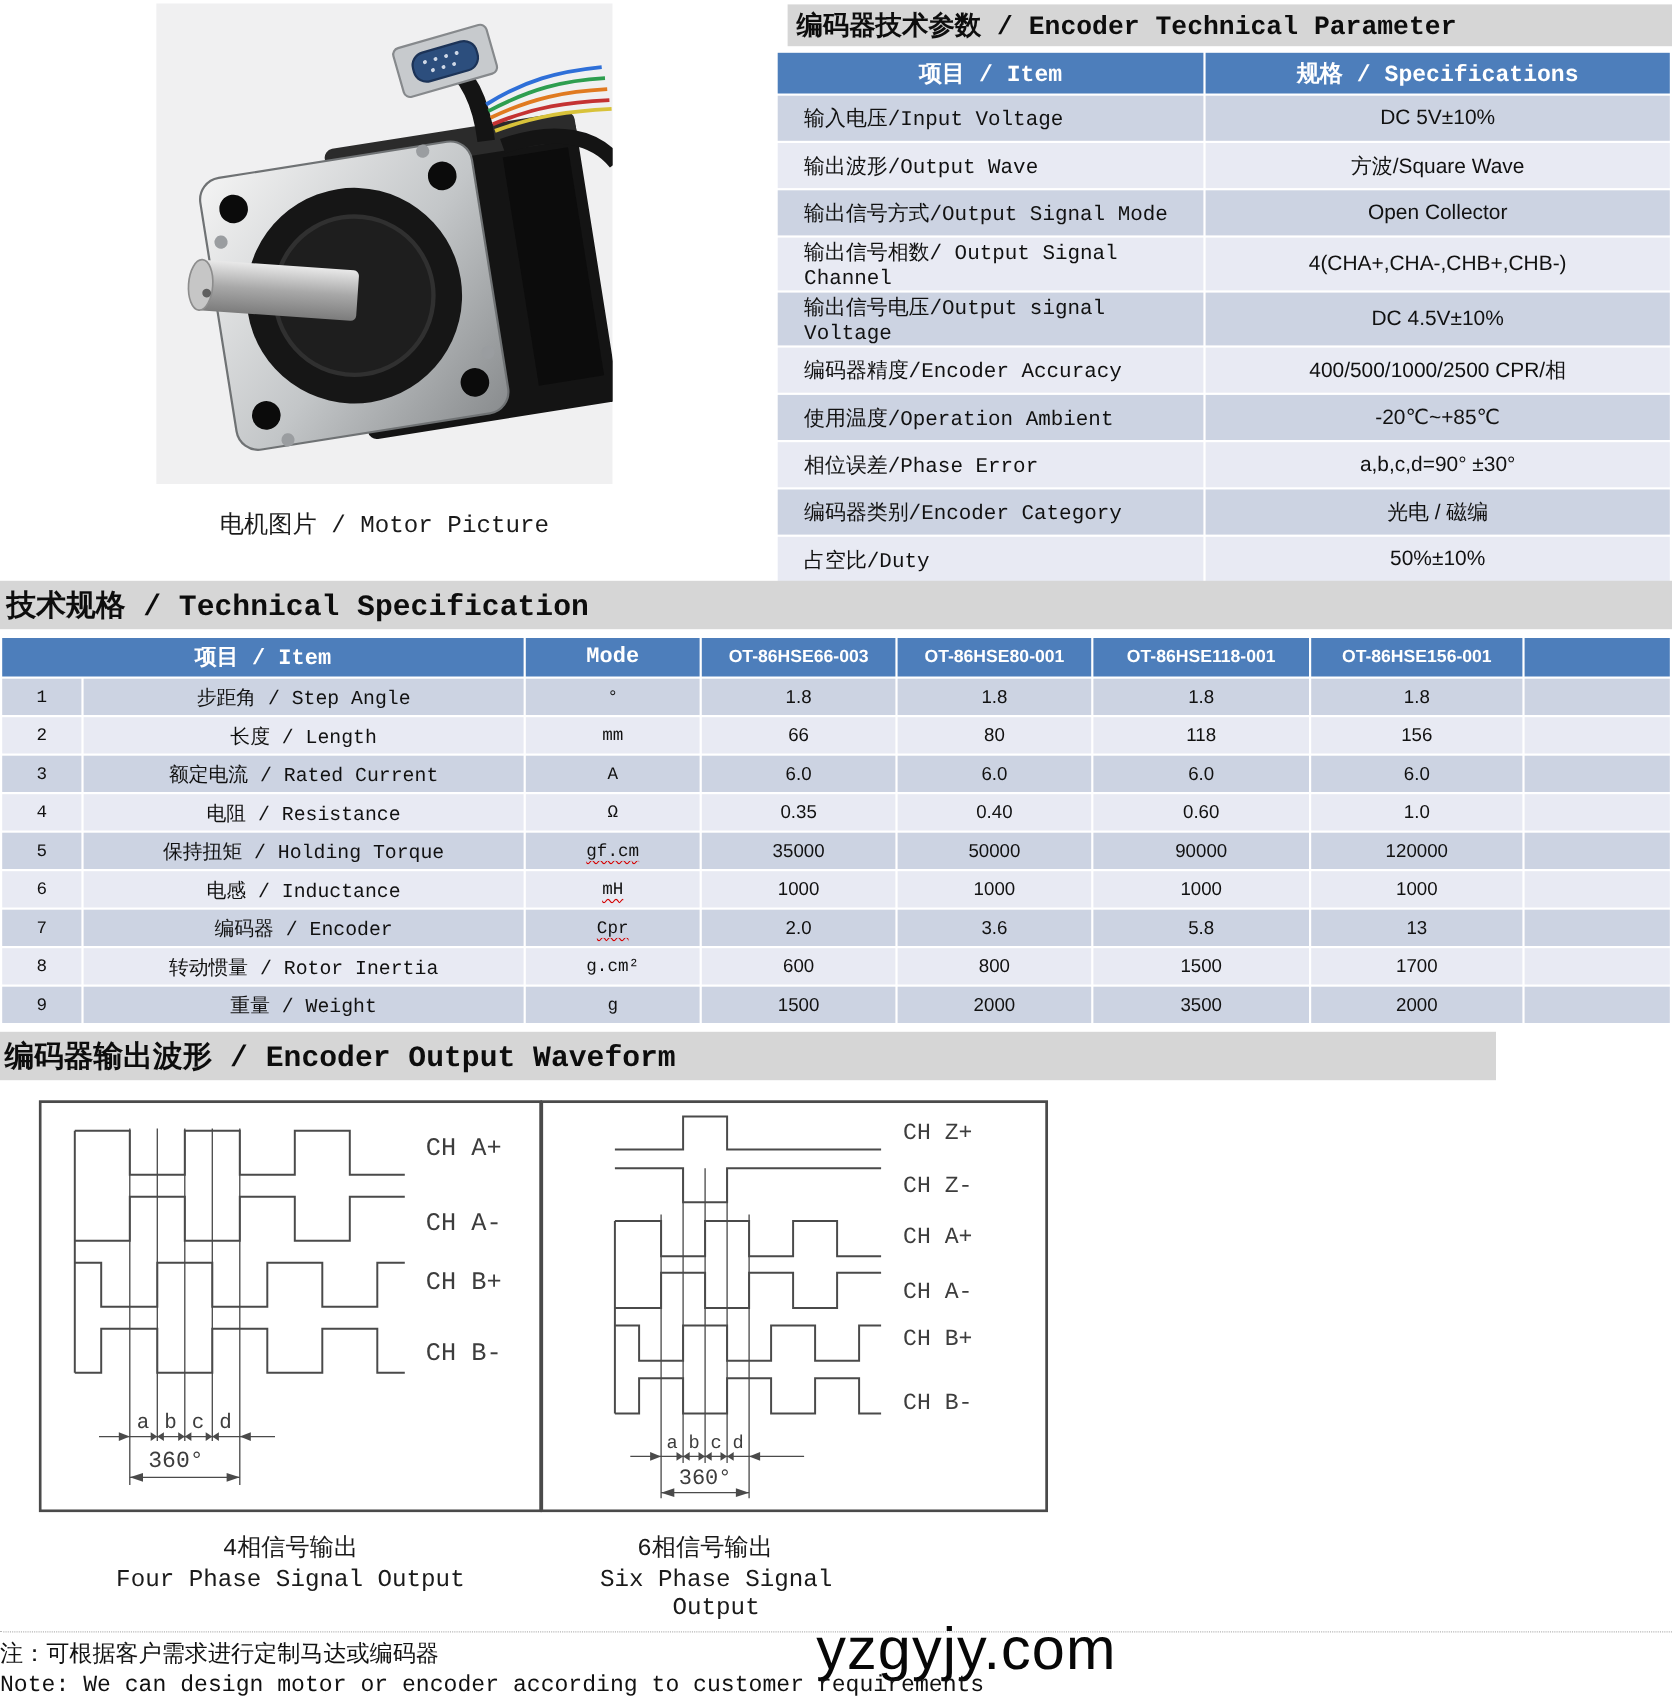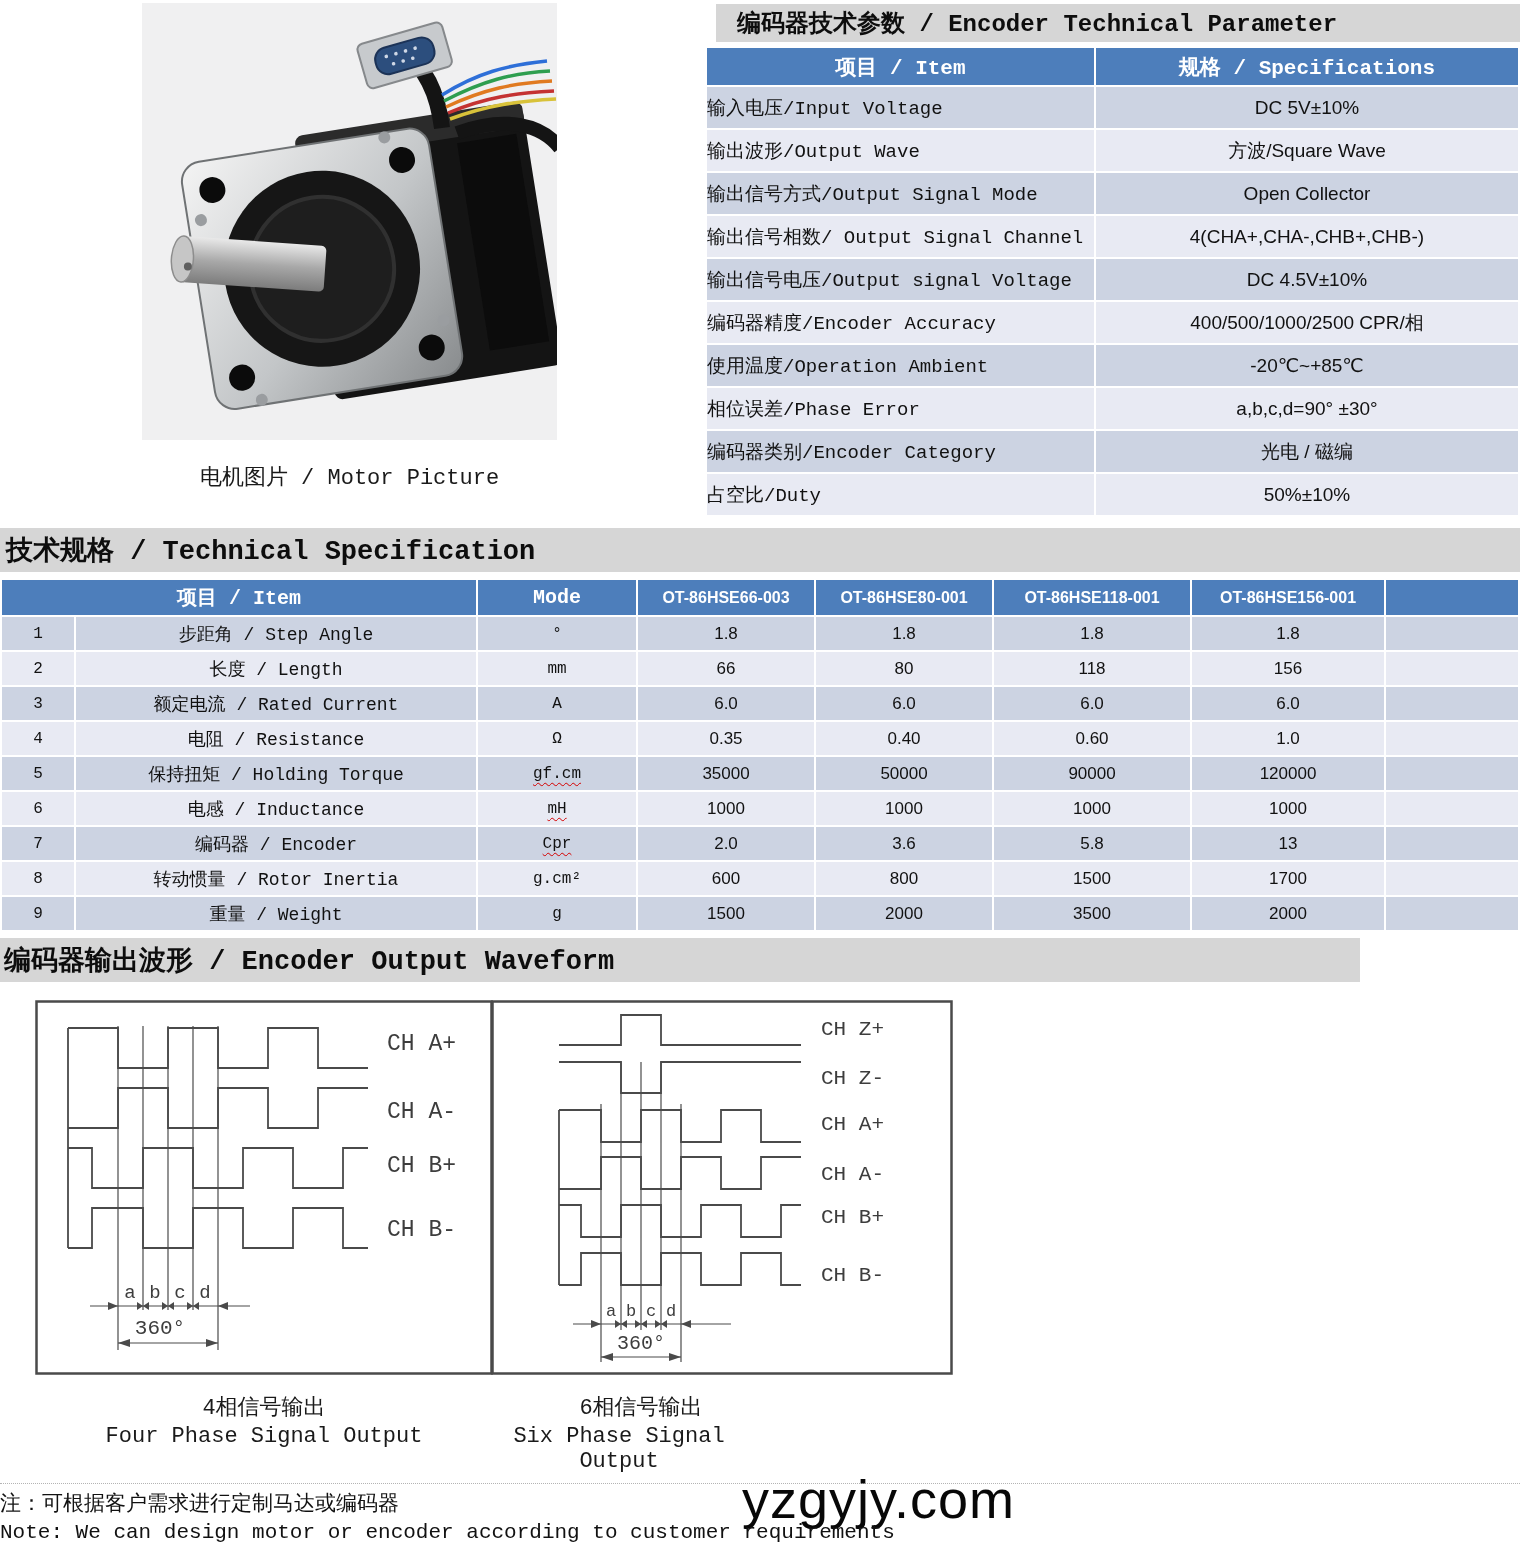--- a/index.html
+++ b/index.html
@@ -25,21 +25,21 @@
   table.param{border-collapse:separate;border-spacing:2px;table-layout:fixed;width:100%;}
   table.param th{background:var(--blue);color:#fff;font-weight:bold;text-align:center;
                  font-family:var(--mono);}
   tr.odd  td{background:var(--rowdark);}
   tr.even td{background:var(--rowlight);}
   td{vertical-align:middle;}
 
   
   #enc-table th{height:37px;font-size:21px;}
   #enc-table td{height:41px;}
-  td.enc-item{padding-left:0;font-family:var(--mono);font-size:19px;text-align:left;}
+  td.enc-item{padding-left:24px;font-family:var(--mono);font-size:19px;text-align:left;}
   td.enc-spec{text-align:center;font-family:var(--sans);font-size:19px;}
 
   
   #spec-table th{height:35px;font-size:20px;}
   #spec-table th.model{font-family:var(--sans);font-size:16px;}
   #spec-table td{height:33px;text-align:center;}
   td.sp-no{font-family:var(--mono);font-size:16px;}
   td.sp-item{font-family:var(--mono);font-size:18px;}
   td.sp-mode{font-family:var(--mono);font-size:16px;}
   td.sp-val{font-family:var(--sans);font-size:17px;}
@@ -124,21 +124,21 @@
         <g transform="rotate(13 180 265)">
           <rect x="38" y="242" width="145" height="46" rx="5" fill="url(#gShaft)"></rect>
           <ellipse cx="40" cy="265" rx="11" ry="23" fill="#c6c6c6" stroke="#8d8d8d" stroke-width="1.5"></ellipse>
           <circle cx="46" cy="272" r="4" fill="#5f5f5f"></circle>
         </g>
       </g>
     </svg>
   </div>
   <div class="abs caption" style="left:142px;top:462px;width:415px;">电机图片 / Motor Picture</div>
 
-  <div class="abs band" style="left:716px;top:4px;width:804px;height:38px;font-size:24px;padding-left:21px;">编码器技术参数 / Encoder Technical Parameter</div>
+  <div class="abs band" style="left:716px;top:4px;width:804px;height:38px;font-size:24px;padding-left:8px;">编码器技术参数 / Encoder Technical Parameter</div>
 
   <div class="abs" style="left:705px;top:46px;width:815px;">
     <table class="param" id="enc-table">
       <colgroup>
           <col style="width:386px">
           <col style="width:421px">
         </colgroup>
       <thead>
         <tr>
           <th>项目 / Item</th>
@@ -392,20 +392,20 @@
 
     <text x="150" y="349" font-size="20" text-anchor="middle">360°</text>
     <line class="dim" x1="110" y1="357" x2="190" y2="357"></line>
     <path class="arrowhead" d="M122,353 L110,357 L122,361"></path>
     <path class="arrowhead" d="M178,353 L190,357 L178,361"></path>
   </svg>
 
   <div class="abs caption" style="left:35px;top:1392px;width:458px;">4相信号输出</div>
   <div class="abs caption" style="left:35px;top:1424px;width:458px;">Four Phase Signal Output</div>
   <div class="abs caption" style="left:491px;top:1392px;width:300px;text-align:center;">6相信号输出</div>
-  <div class="abs caption" style="left:469px;top:1424px;width:300px;">Six Phase Signal Output</div>
+  <div class="abs caption" style="left:501px;top:1424px;width:300px;">Six Phase Signal Output</div>
 
   <div class="abs" style="left:0;top:1483px;width:1520px;border-top:1px dotted #b4b4b4;"></div>
   <div class="abs" id="watermark" style="left:742px;top:1468px;">yzgyjy.com</div>
   <div class="abs note" style="left:0;top:1489px;">注：可根据客户需求进行定制马达或编码器</div>
   <div class="abs note" style="left:0;top:1521px;">Note: We can design motor or encoder according to customer requirements</div>
 
 </div>
 
 </body></html>

